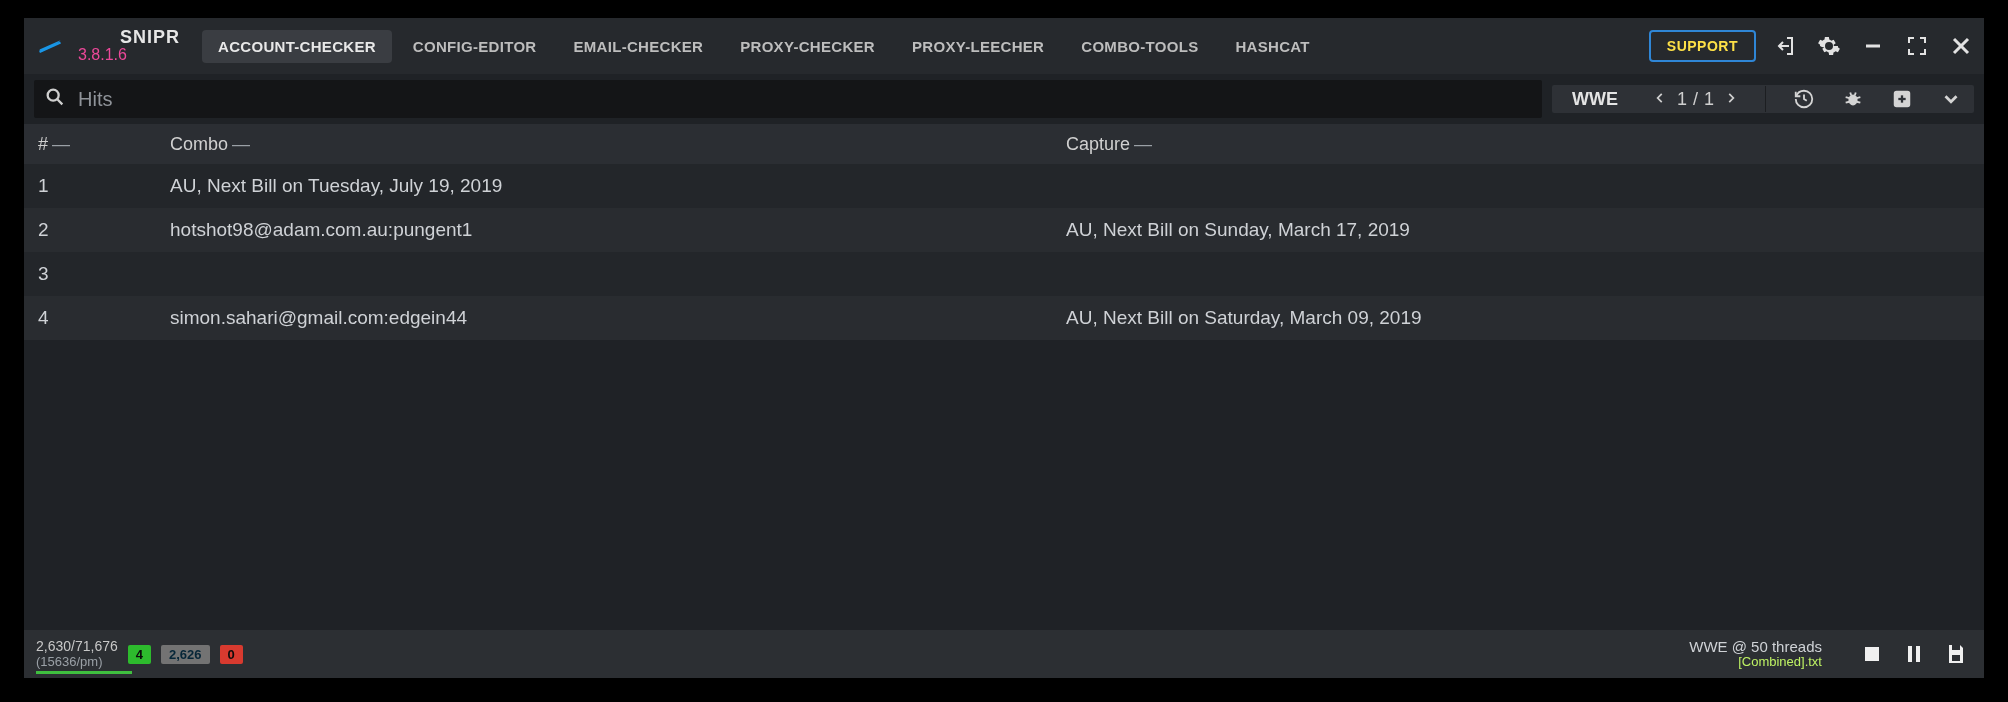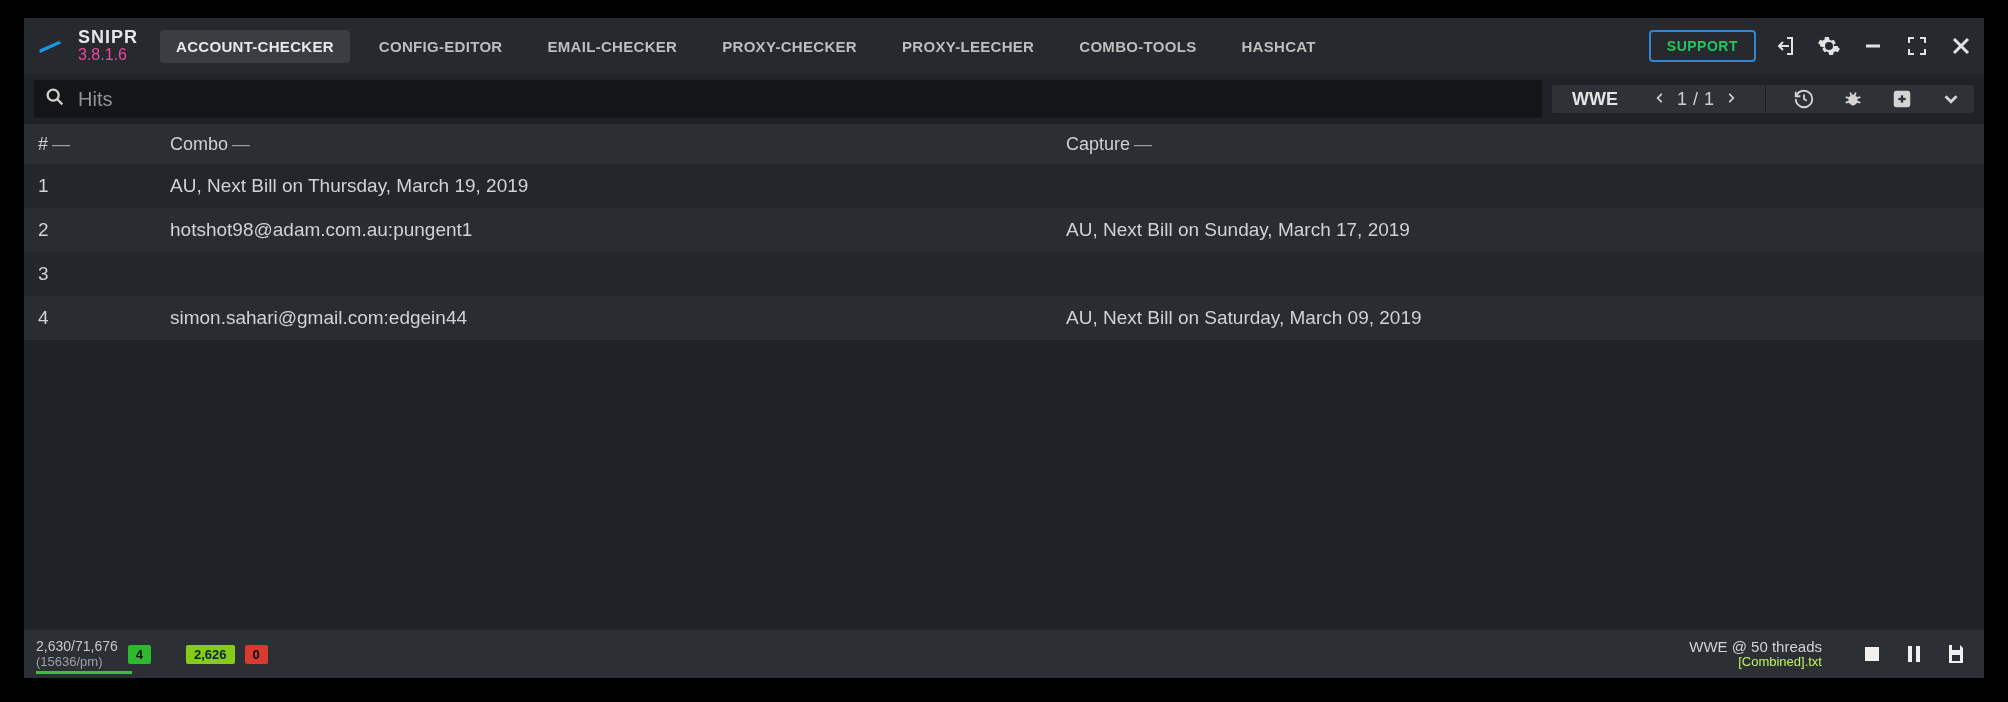--- a/index.html
+++ b/index.html
@@ -2,27 +2,27 @@
 <html><head>
 <meta charset="utf-8">
 <style>
   * { box-sizing: border-box; margin: 0; padding: 0; }
   html, body { width: 2008px; height: 702px; background: #000; font-family: Arial, Helvetica, sans-serif; color: #c8c8c8; overflow: hidden; }
   .app { position: absolute; left: 24px; top: 18px; width: 1960px; height: 660px; background: #1f2226; display: flex; flex-direction: column; }
   
   .topbar { height: 56px; background: #26292d; display: flex; align-items: center; padding: 0 8px 0 12px; gap: 14px; }
   .logo-icon svg { width: 28px; height: 28px; display:block; }
   .brand { line-height: 1.05; }
-  .brand-name { font-weight: 800; font-size: 18px; color: #e6e6e6; letter-spacing: 1px; }
+  .brand-name { font-weight: 800; font-size: 18px; color: #e6e6e6; letter-spacing: 1px; margin-left: 42px; }
   .brand-ver { font-size: 16px; color: #ec4899; }
-  .navtabs { display: flex; align-items: center; gap: 13px; margin-left: 8px; }
+  .navtabs { display: flex; align-items: center; gap: 5px; margin-left: 8px; }
   .navtab { padding: 8px 16px; font-size: 15px; font-weight: 700; color: #bdbdbd; letter-spacing: 0.3px; cursor: pointer; border-radius: 4px; }
   .navtab.active { background: #3a3d42; color: #e8e8e8; }
   .topbar-spacer { flex: 1; }
-  .support-btn { border: 2px solid #2f86d6; color: #22c55e; background: transparent; padding: 6px 16px; font-size: 14px; font-weight: 700; border-radius: 4px; cursor: pointer; letter-spacing: 0.5px; }
+  .support-btn { border: 2px solid #2f86d6; color: #fde047; background: transparent; padding: 6px 16px; font-size: 14px; font-weight: 700; border-radius: 4px; cursor: pointer; letter-spacing: 0.5px; }
   .topicon { width: 30px; height: 30px; display:flex; align-items:center; justify-content:center; cursor:pointer; color:#e2e2e2; }
   .topicon svg { width: 24px; height: 24px; }
   
   .filterbar { height: 50px; display: flex; align-items: center; gap: 10px; padding: 0 10px; }
   .searchwrap { flex: 1; height: 38px; background: #141517; border-radius: 2px; display:flex; align-items:center; padding: 0 10px; gap: 12px; }
   .searchwrap svg { width: 22px; height: 22px; color:#cfcfcf; }
   .searchinput { flex:1; background:transparent; border:none; outline:none; color:#cfcfcf; font-size: 20px; }
   .searchinput::placeholder { color:#8f9399; }
   .rightfilter { height: 28px; background: #2e3136; border-radius: 2px; display:flex; align-items:center; gap: 19px; padding: 0 8px; }
   .configlabel { font-weight: 700; color:#e4e4e4; font-size: 18px; padding: 0 12px; }
@@ -45,21 +45,21 @@
   .cell.idx { width:146px; padding-left:14px; }
   .cell.combo { width:896px; }
   .cell.capture { flex:1; }
   
   .statusbar { height: 48px; background:#2c2f33; display:flex; align-items:center; padding: 0 12px; gap: 10px; position:relative; }
   .statusbar::after { content:""; position:absolute; left:12px; bottom:4px; height:3px; width:96px; background:#3fbf3f; }
   .progresstext { font-size: 14px; color:#c8c8c8; line-height:1.1; }
   .progresstext .rate { font-size: 13px; color:#9aa0a6; }
   .badge { font-size: 13px; font-weight:700; padding: 2px 8px; border-radius: 2px; color:#0b0b0b; }
   .badge.green { background:#2dbb2d; }
-  .badge.blue { background:#84cc16; color:#072638;margin-left:25px; }
+  .badge.blue { background:#737373; color:#072638; }
   .badge.red { background:#d83a2f; }
   .status-spacer { flex:1; }
   .statusright { text-align:right; font-size:15px; color:#cfd2d6; line-height:1.15; margin-right: 24px; }
   .statusright .file { font-size:13px; color:#bef264; }
   .ctrlicon { width:32px; height:32px; display:flex; align-items:center; justify-content:center; cursor:pointer; color:#f0f0f0; }
   .ctrlicon svg { width:24px; height:24px; }
 </style>
 </head>
 <body>
 
@@ -183,21 +183,21 @@
 
   <div class="tablewrap">
     <div class="theader">
       <div class="col-idx"><span>#</span><span class="sortdash">—</span></div>
       <div class="col-combo"><span>Combo</span><span class="sortdash">—</span></div>
       <div class="col-capture"><span>Capture</span><span class="sortdash">—</span></div>
     </div>
     <div>
       <div class="trow">
         <div class="cell idx">1</div>
-        <div class="cell capture">AU, Next Bill on Thursday, March 19, 2019</div>
+        <div class="cell capture">AU, Next Bill on Tuesday, July 19, 2019</div>
       </div>
       <div class="trow">
         <div class="cell idx">2</div>
         <div class="cell combo">hotshot98@adam.com.au:pungent1</div>
         <div class="cell capture">AU, Next Bill on Sunday, March 17, 2019</div>
       </div>
       <div class="trow">
         <div class="cell idx">3</div>
       </div>
       <div class="trow">

